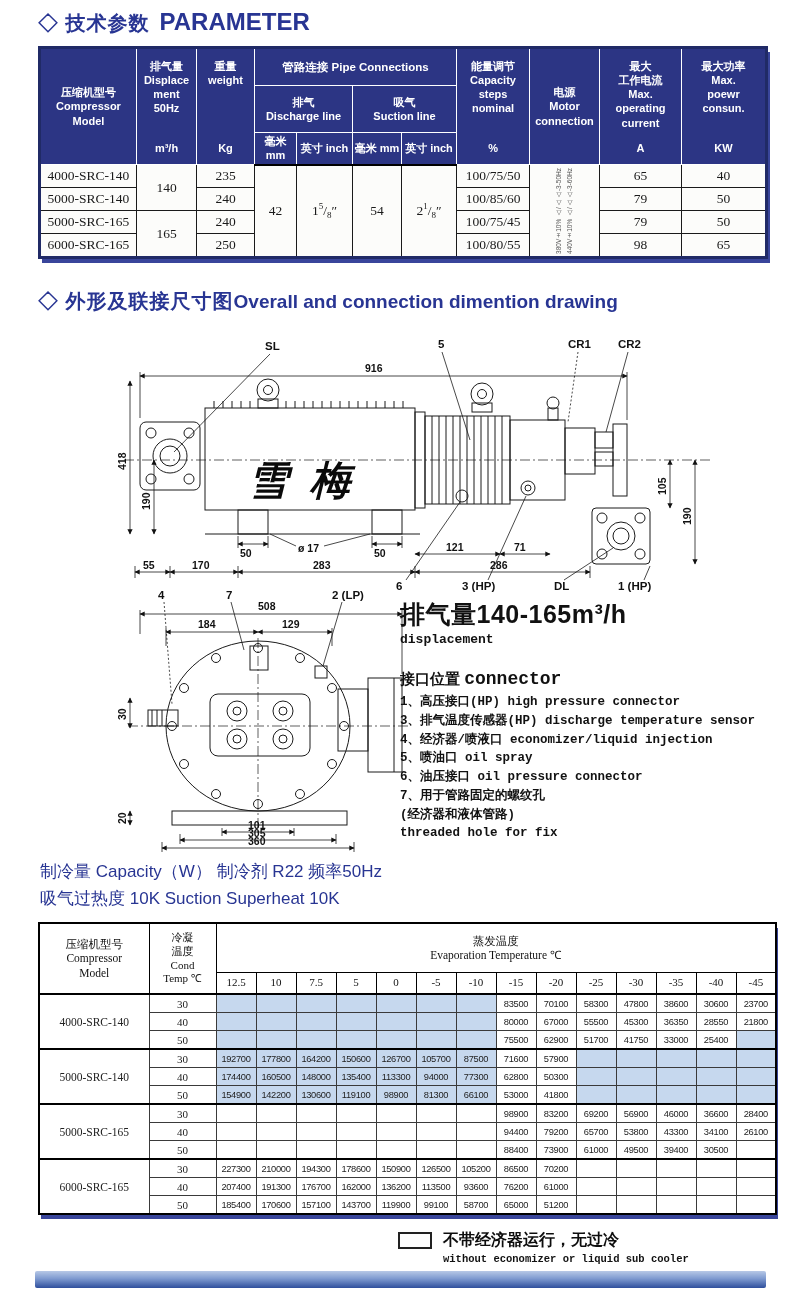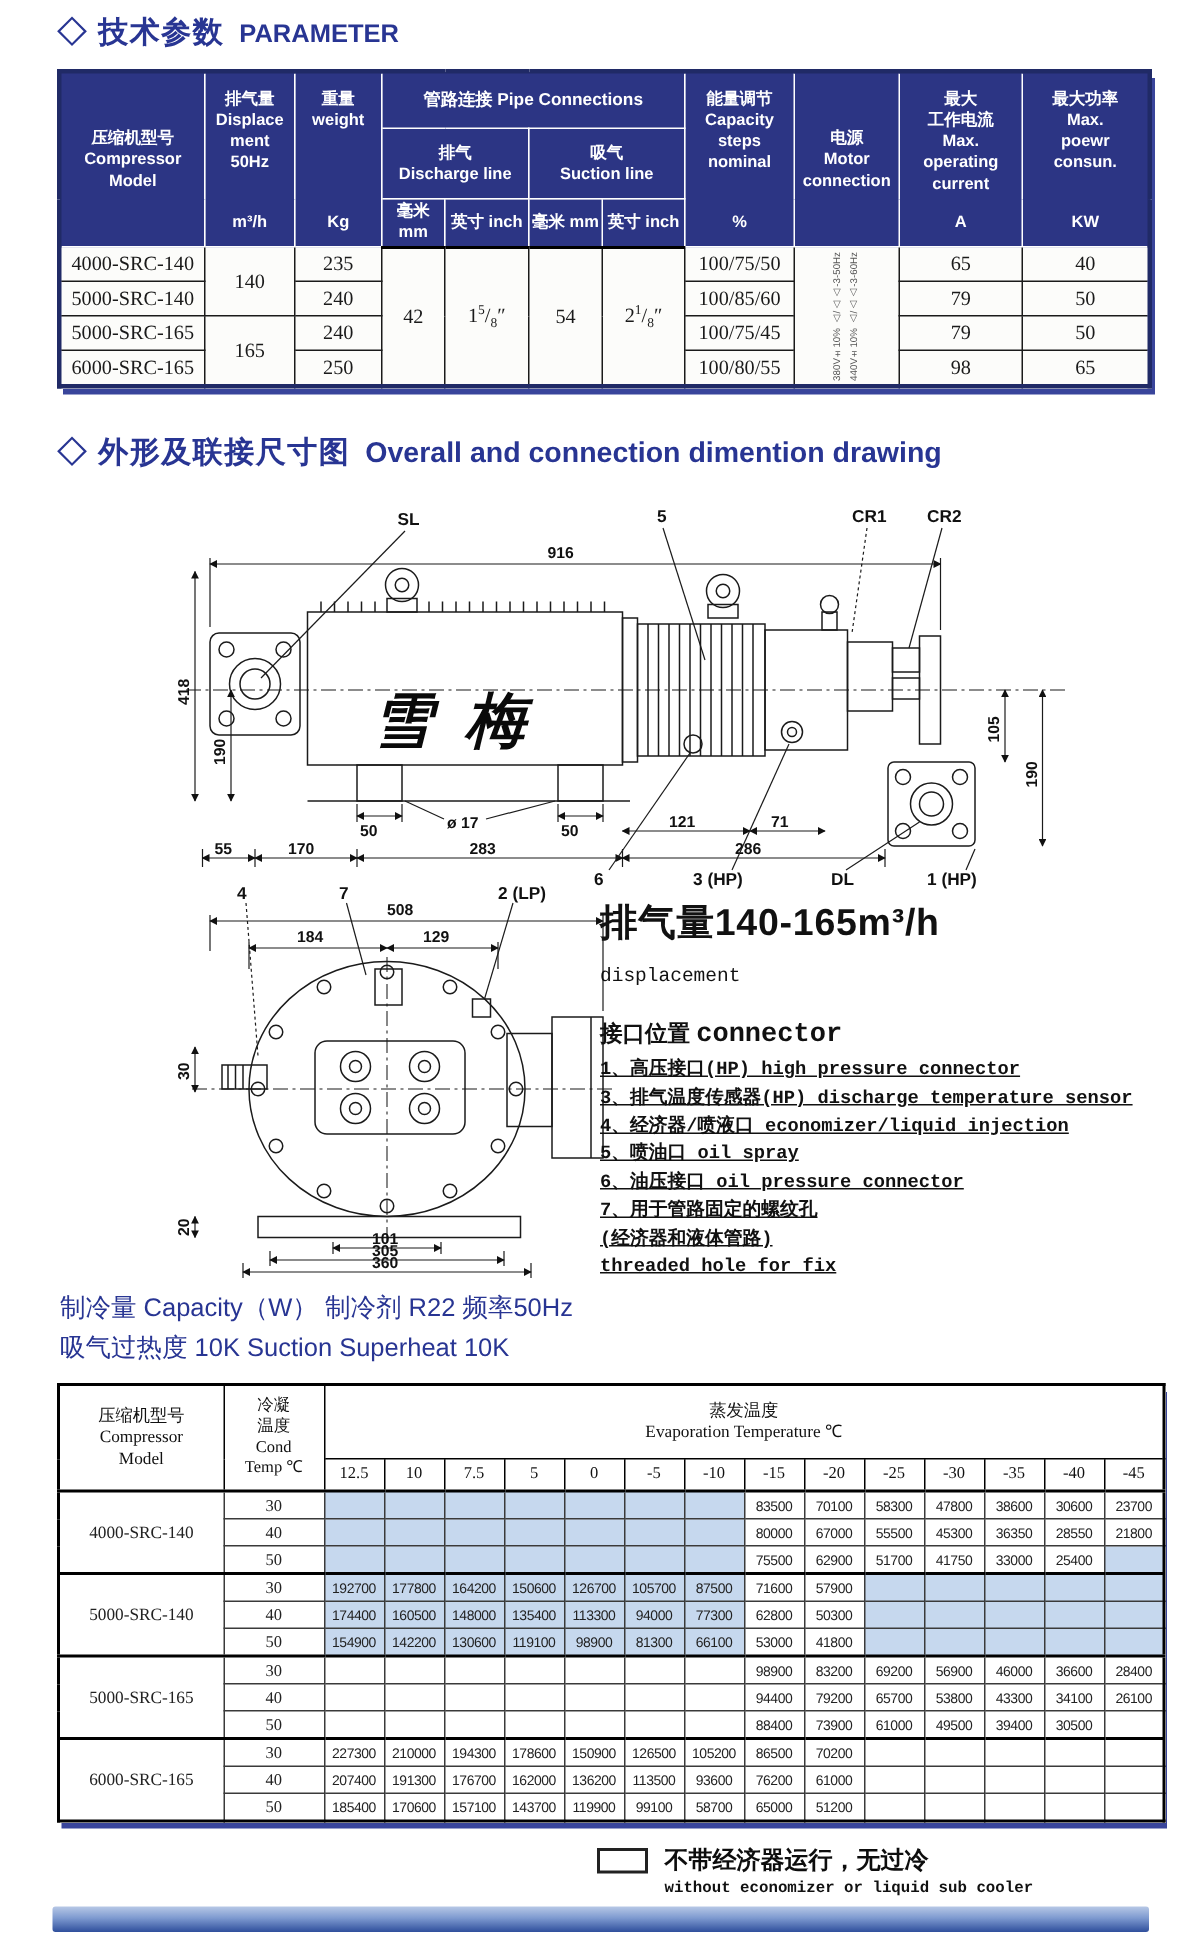--- a/index.html
+++ b/index.html
@@ -6,23 +6,23 @@
     --header-navy:#2c3584; --highlight-blue:#c6d8ee; --legend-blue:#a9c6e5;
     --title-blue:#283593; --shadow-navy:#39459b;
   }
   html,body{margin:0;padding:0;background:#e8e8e8;}
   #page{position:relative;width:800px;height:1298px;background:#ffffff;margin:0 auto;
         font-family:"Liberation Sans",sans-serif;overflow:hidden;}
   .pre{white-space:pre-line;}
   
   .sec-title{position:absolute;color:var(--title-blue);font-weight:bold;}
   #title1{left:38px;top:8px;font-size:20px;letter-spacing:1px;}
-  #title1 .en{font-size:17px;margin-left:10px;letter-spacing:0;}
+  #title1 .en{font-size:24px;margin-left:10px;letter-spacing:0;}
   #title2{left:38px;top:288px;font-size:20px;letter-spacing:1px;}
-  #title2 .en{font-size:19px;margin-left:10px;letter-spacing:0;}
+  #title2 .en{font-size:19px;letter-spacing:0;}
   
   #param-wrap{position:absolute;left:38px;top:46px;}
   table.param{border-collapse:collapse;table-layout:fixed;width:727px;
       border:3px solid #202a66;box-shadow:3px 5px 0 -1px var(--shadow-navy);}
   table.param th{background:var(--header-navy);color:#fff;border:1px solid #fff;
       font-size:11px;font-weight:bold;text-align:center;vertical-align:middle;
       line-height:1.3;padding:1px 0;}
   table.param .h1{height:34px;font-size:11.5px;}
   table.param .h2{height:44px;}
   table.param .h3{height:24px;}
@@ -44,26 +44,26 @@
   .ln{stroke:#1b1b1b;fill:none;stroke-width:1;}
   .lnt{stroke:#1b1b1b;fill:none;stroke-width:0.7;}
   .diml{stroke:#1b1b1b;stroke-width:0.8;fill:none;}
   text.dim{font-family:"Liberation Sans",sans-serif;font-size:10.5px;font-weight:bold;fill:#111;stroke:none;}
   text.lbl{font-family:"Liberation Sans",sans-serif;font-size:11.5px;font-weight:bold;fill:#111;stroke:none;}
   text.brand{font-family:"DejaVu Serif",serif;font-style:italic;font-weight:bold;
       font-size:40px;fill:#0a0a0a;stroke:none;letter-spacing:22px;}
   
   #conn-block{position:absolute;left:400px;top:598px;width:392px;color:#111;}
   #disp-title{font-size:25px;font-weight:bold;letter-spacing:0.5px;}
-  #disp-sub{font-family:"Liberation Mono",monospace;font-size:13px;font-weight:normal;margin-top:12px;}
+  #disp-sub{font-family:"Liberation Mono",monospace;font-size:13px;font-weight:bold;margin-top:1px;}
   #conn-title{margin-top:22px;font-size:15px;font-weight:bold;}
   #conn-title .en{font-family:"Liberation Mono",monospace;font-size:18px;}
   #conn-list{margin:4px 0 0 0;padding:0;list-style:none;font-family:"Liberation Mono",monospace;
       font-size:12.5px;font-weight:bold;line-height:1.5;}
-  #conn-list li{white-space:pre-line;text-decoration:underline;}
+  #conn-list li{white-space:pre-line;}
   
   #cap-title{position:absolute;left:40px;top:858px;color:var(--title-blue);
       font-size:17px;font-weight:normal;line-height:1.6;}
   #cap-wrap{position:absolute;left:38px;top:922px;}
   table.cap{border-collapse:collapse;table-layout:fixed;width:737px;border:2px solid #000;
       box-shadow:2px 5px 0 -1px var(--shadow-navy);}
   table.cap th{border:1px solid #000;background:#fff;font-weight:normal;color:#111;
       font-family:"Liberation Serif",serif;vertical-align:middle;text-align:center;line-height:1.25;}
   th.mh{font-size:11.5px;}
   th.ch{font-size:11px;}

